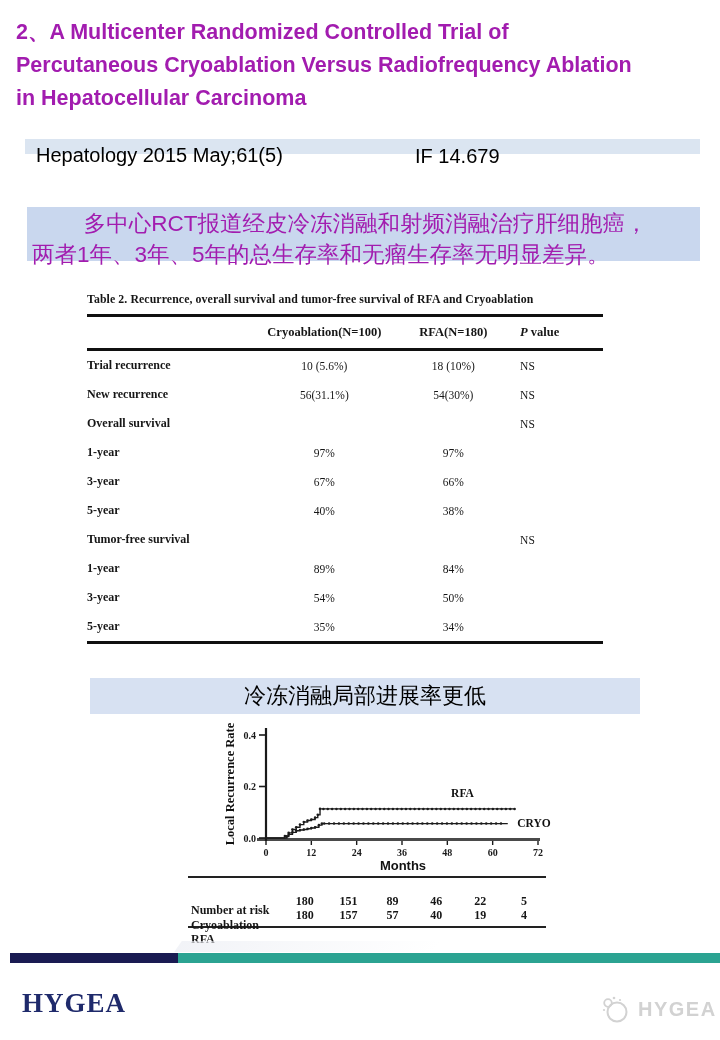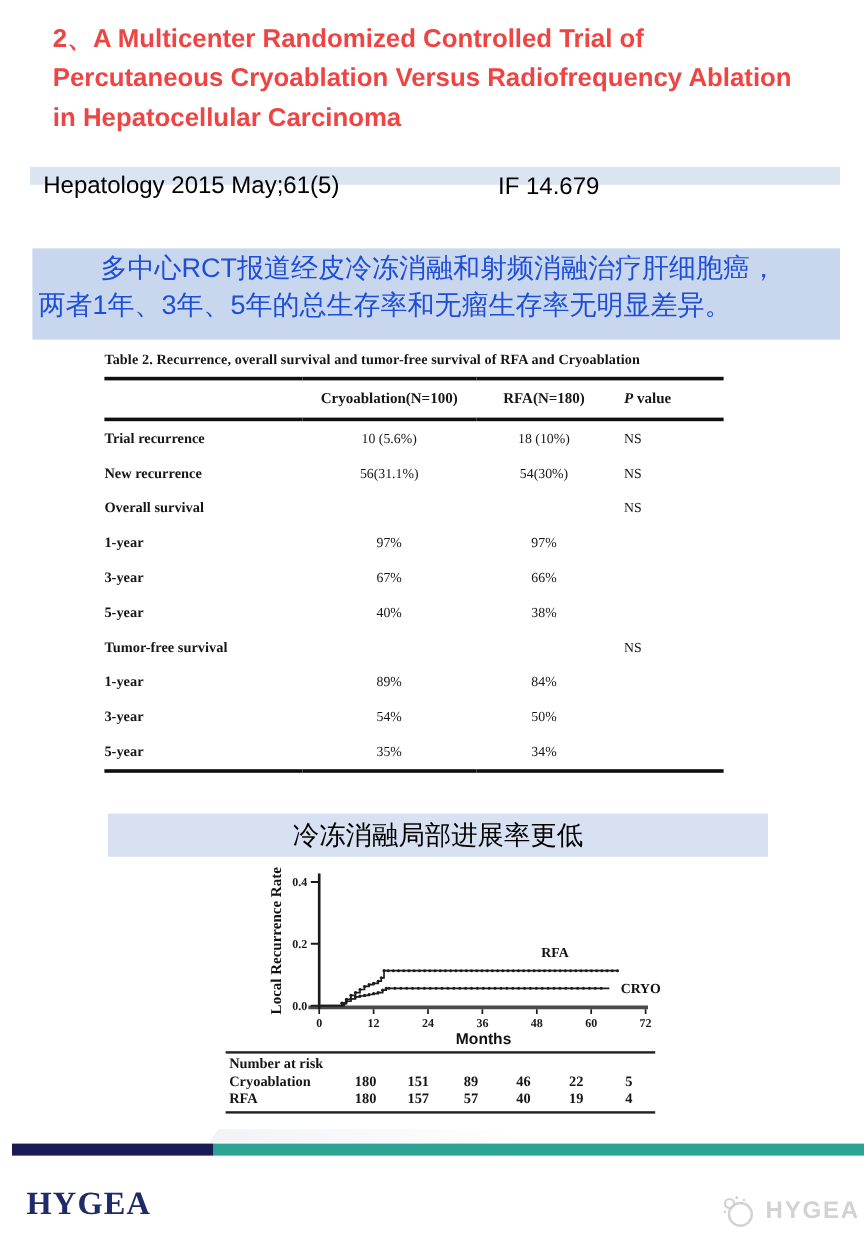--- a/index.html
+++ b/index.html
@@ -3,32 +3,32 @@
 <meta charset="utf-8">
 <style>
   html,body{margin:0;padding:0;}
   body{
     width:720px;height:1040px;position:relative;overflow:hidden;
     background:#ffffff;font-family:"Liberation Sans",sans-serif;color:#000;
   }
   .page{position:absolute;inset:0;}
 
   
-  .title{position:absolute;left:44px;top:16px;width:676px;
-    font-size:21.5px;line-height:33px;font-weight:bold;color:#ef4444;}
+  .title{position:absolute;left:16px;top:16px;width:676px;
+    font-size:21.5px;line-height:33px;font-weight:bold;color:#a21caf;}
 
   
   .journal-bar{position:absolute;left:25px;top:139px;width:675px;height:15px;
     font-size:20px;line-height:33px;color:#000;}
   .journal-citation{position:absolute;left:11px;top:0;}
   .impact-factor{position:absolute;left:390px;top:1px;}
 
   
-  .summary-box{position:absolute;left:27px;top:207px;width:673px;height:76px;
-    font-size:22.5px;color:#1d4ed8;}
+  .summary-box{position:absolute;left:27px;top:207px;width:673px;height:54px;
+    font-size:22.5px;color:#a21caf;}
   .summary-line{line-height:31px;padding:0 5px;white-space:nowrap;}
   .summary-line.first{text-indent:2.3em;padding-top:1px;}
 
   
   .table-fig{position:absolute;left:87px;top:292px;width:516px;
     font-family:"Liberation Serif",serif;color:#161616;}
   .tbl-title{font-weight:bold;font-size:11.8px;margin-bottom:7px;letter-spacing:.1px;}
   .results-table{border-collapse:collapse;width:100%;
     border-top:3px solid #101010;border-bottom:3px solid #101010;}
   .results-table thead tr{border-bottom:3px solid #101010;}
@@ -48,21 +48,21 @@
 
   
   .km-chart{position:absolute;left:160px;top:715px;width:420px;height:162px;}
 
   
   .risk-table{position:absolute;left:188px;top:876px;width:358px;
     border-top:2px solid #222;border-bottom:2px solid #222;
     padding:1px 0 3px 0;
     font-family:"Liberation Serif",serif;font-weight:bold;font-size:12px;color:#161616;}
   .risk-row{display:flex;height:14.5px;line-height:14.5px;}
-  .risk-label{width:92px;padding-left:3px;}
+  .risk-label{width:92px;padding-left:3px;margin-top:24px;}
   .risk-val{width:44px;text-align:center;}
 
   
   .footer-streak{position:absolute;left:178px;top:941px;width:260px;height:11px;
     background:linear-gradient(90deg,#eceef4,rgba(255,255,255,0));
     transform:skewX(-35deg);opacity:.7;}
   .bar-navy{position:absolute;left:10px;top:953px;width:168px;height:10px;}
   .bar-teal{position:absolute;left:178px;top:953px;width:542px;height:10px;}
   .brand{position:absolute;left:22px;top:988px;
     font-family:"Liberation Serif",serif;font-weight:bold;font-size:27px;

